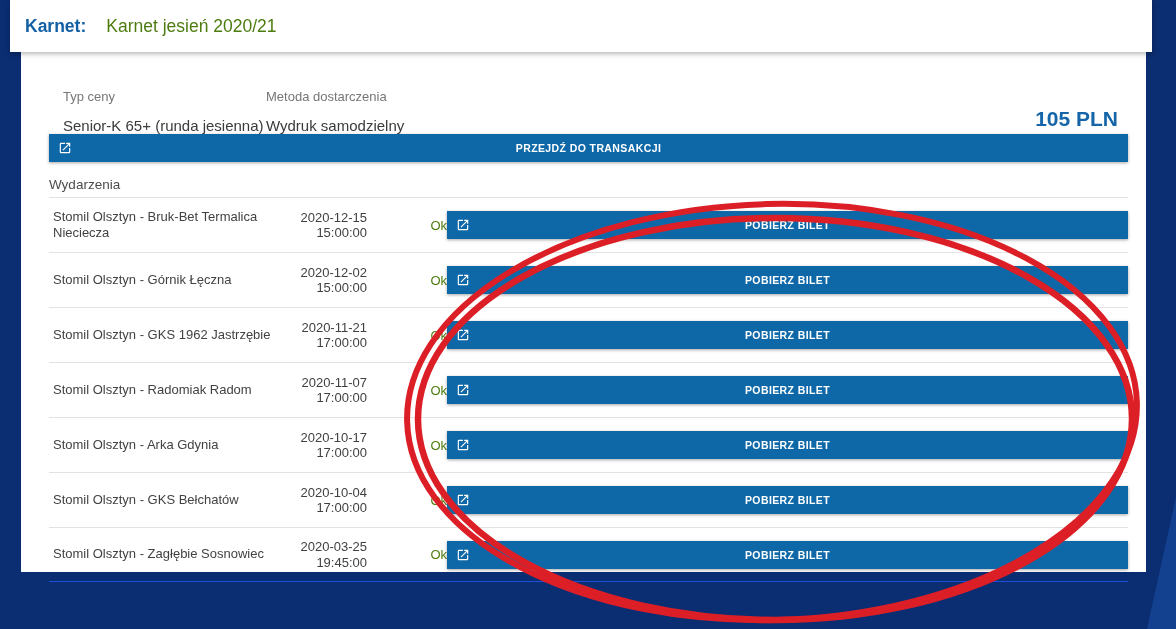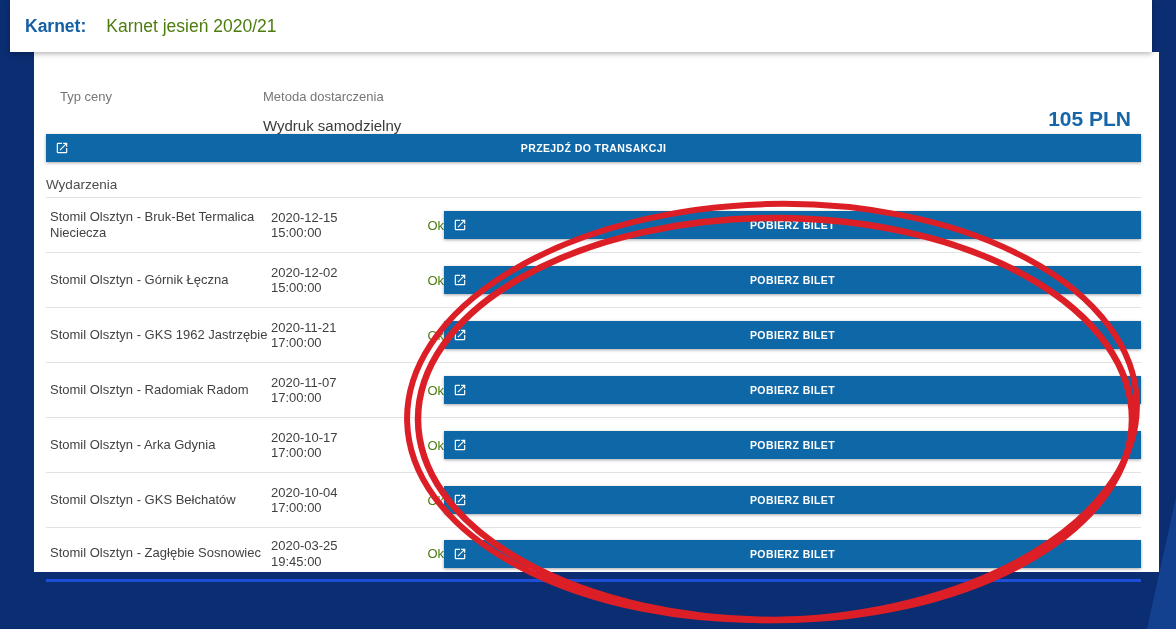--- a/index.html
+++ b/index.html
@@ -22,23 +22,23 @@
     box-shadow:0 2px 5px rgba(0,0,0,.28);
     display:flex; align-items:center; gap:20px;
     padding-left:15px;
     z-index:3;
   }
   .topbar .karnet-label { font-size:17.5px; font-weight:700; color:#1460a5; }
   .topbar .karnet-title { font-size:17.5px; color:#4d7c0f; }
 
   
   .card {
-    position:absolute; left:34px; top:52px; width:1125px; height:520px;
+    position:absolute; left:21px; top:52px; width:1125px; height:520px;
     background:#ffffff;
-    padding:0 18px 0 12px;
+    padding:0 18px 0 28px;
     z-index:1;
   }
   .summary { display:flex; padding:37px 0 0 14px; }
   .summary .field { width:203px; }
   .summary .field-label { font-size:13px; color:#767676; }
   .summary .field-value { margin-top:13px; font-size:15px; color:#3a3a3a; }
   .price {
     position:absolute; top:55px; right:28px;
     font-size:21px; font-weight:700; color:#1565a8;
   }
@@ -57,23 +57,23 @@
   }
   .transaction-btn { width:100%; height:28px; }
 
   
   .section-title { margin-top:15px; font-size:13.5px; color:#4c4c4c; }
   .rows { margin-top:5px; }
   .event-row {
     height:55px; border-top:1px solid #e2e2e2;
     display:flex; align-items:center;
   }
-  .event-row:last-child { border-bottom:3px solid #1d4ed8; }
+  .event-row:last-child { border-bottom:1px solid #1d4ed8; }
   .col-name  { width:225px; padding-left:4px; font-size:13px; color:#424242; line-height:16.5px; }
-  .col-date  { width:93px;  text-align:left; font-size:13px; color:#3f3f3f; line-height:15.5px; }
+  .col-date  { width:93px;  text-align:right; font-size:13px; color:#3f3f3f; line-height:15.5px; }
   .col-status{ width:80px;  text-align:right; font-size:13px; color:#4d7c0f; }
   .row-btn   { flex:1; height:28px; }
 
   
   .annotation {
     position:absolute; left:0; top:0; width:1176px; height:629px;
     z-index:5; pointer-events:none;
   }
 </style>
 </head>
@@ -83,20 +83,21 @@
 
 <header class="topbar">
   <span class="karnet-label">Karnet:</span>
   <span class="karnet-title">Karnet jesień 2020/21</span>
 </header>
 
 <main class="card">
   <div class="summary">
     <div class="field">
       <div class="field-label">Typ ceny</div>
+      <div class="field-value">Senior-K 65+ (runda jesienna)</div>
     </div>
     <div class="field">
       <div class="field-label">Metoda dostarczenia</div>
       <div class="field-value">Wydruk samodzielny</div>
     </div>
   </div>
   <div class="price">105 PLN</div>
 
   <button class="bar-btn transaction-btn">
     <span class="btn-icon">

